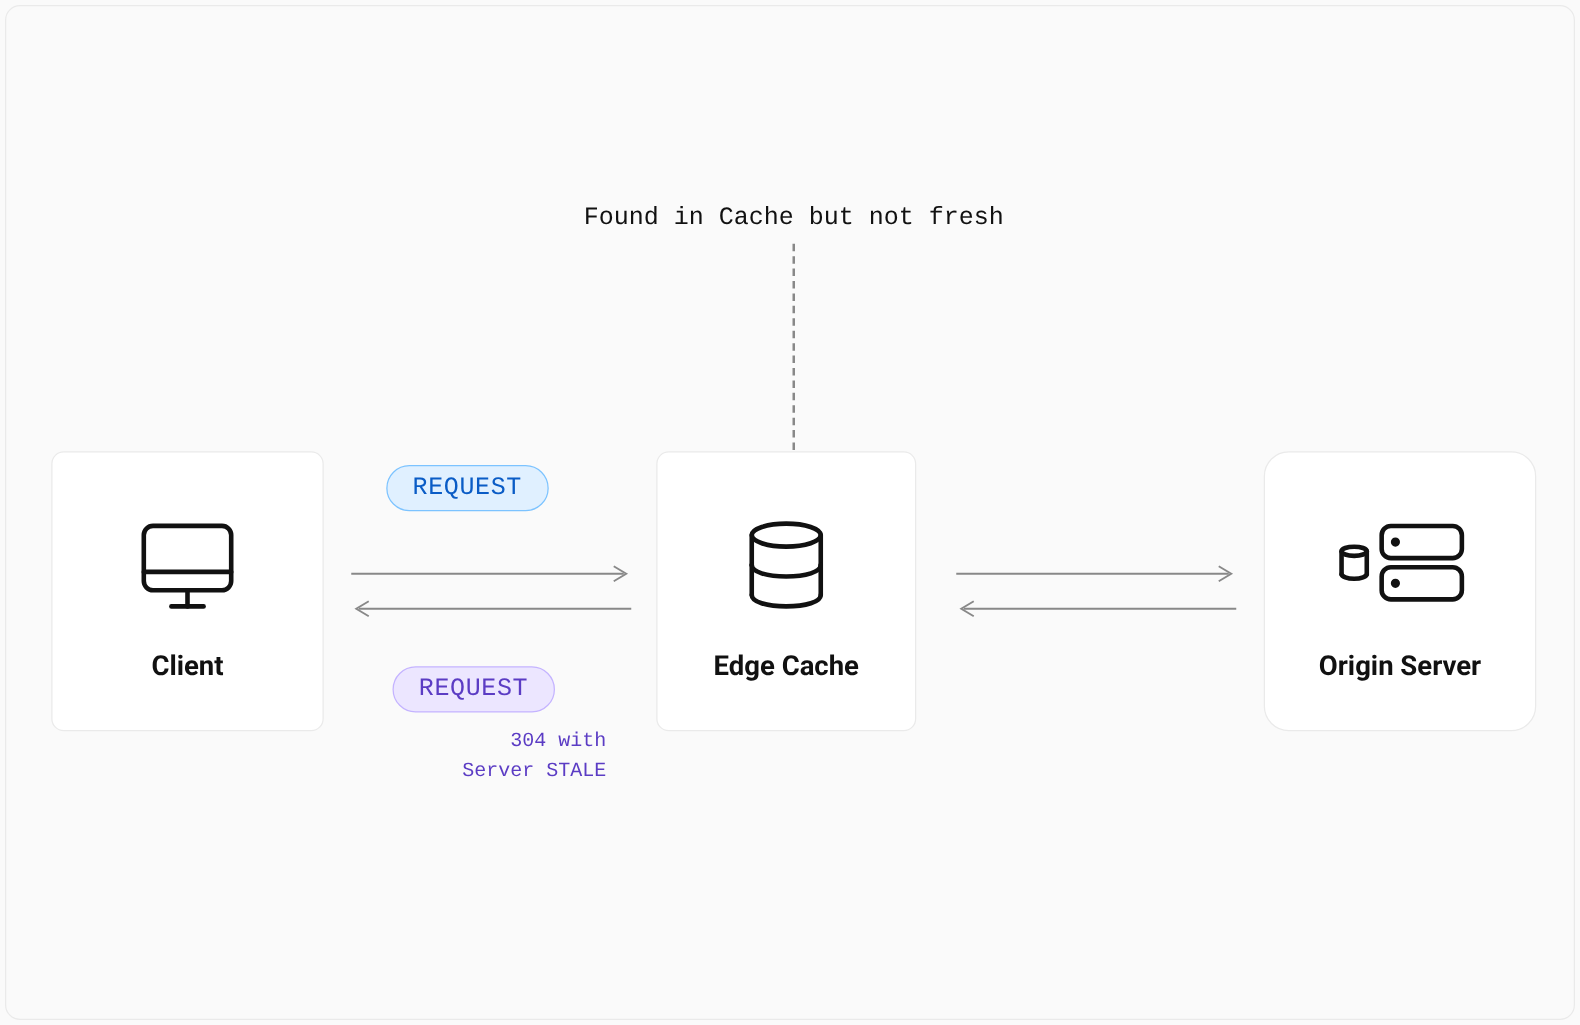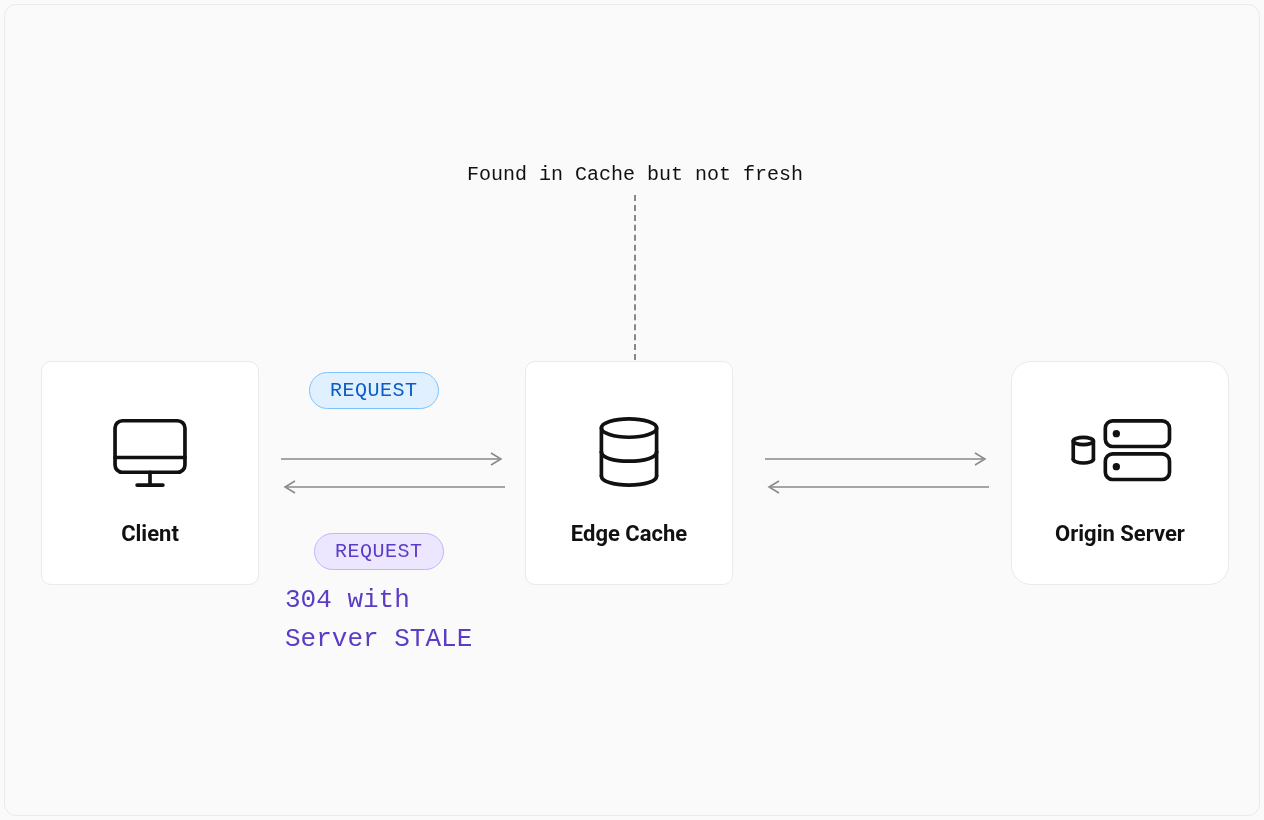--- a/index.html
+++ b/index.html
@@ -67,23 +67,23 @@
       border-color: #7cc3ff;
       color: #0a5cc6;
     }
     .pill-response {
       background: #ece6ff;
       border-color: #c4b3ff;
       color: #5b3cc4;
     }
     .subtext {
       position: absolute;
-      font-size: 26px;
+      font-size: 16px;
       color: #5b3cc4;
-      text-align: left;
+      text-align: right;
       line-height: 1.5;
       width: 200px;
     }
     svg.arrow {
       position: absolute;
       overflow: visible;
     }
   </style>
 </head>
 <body>

